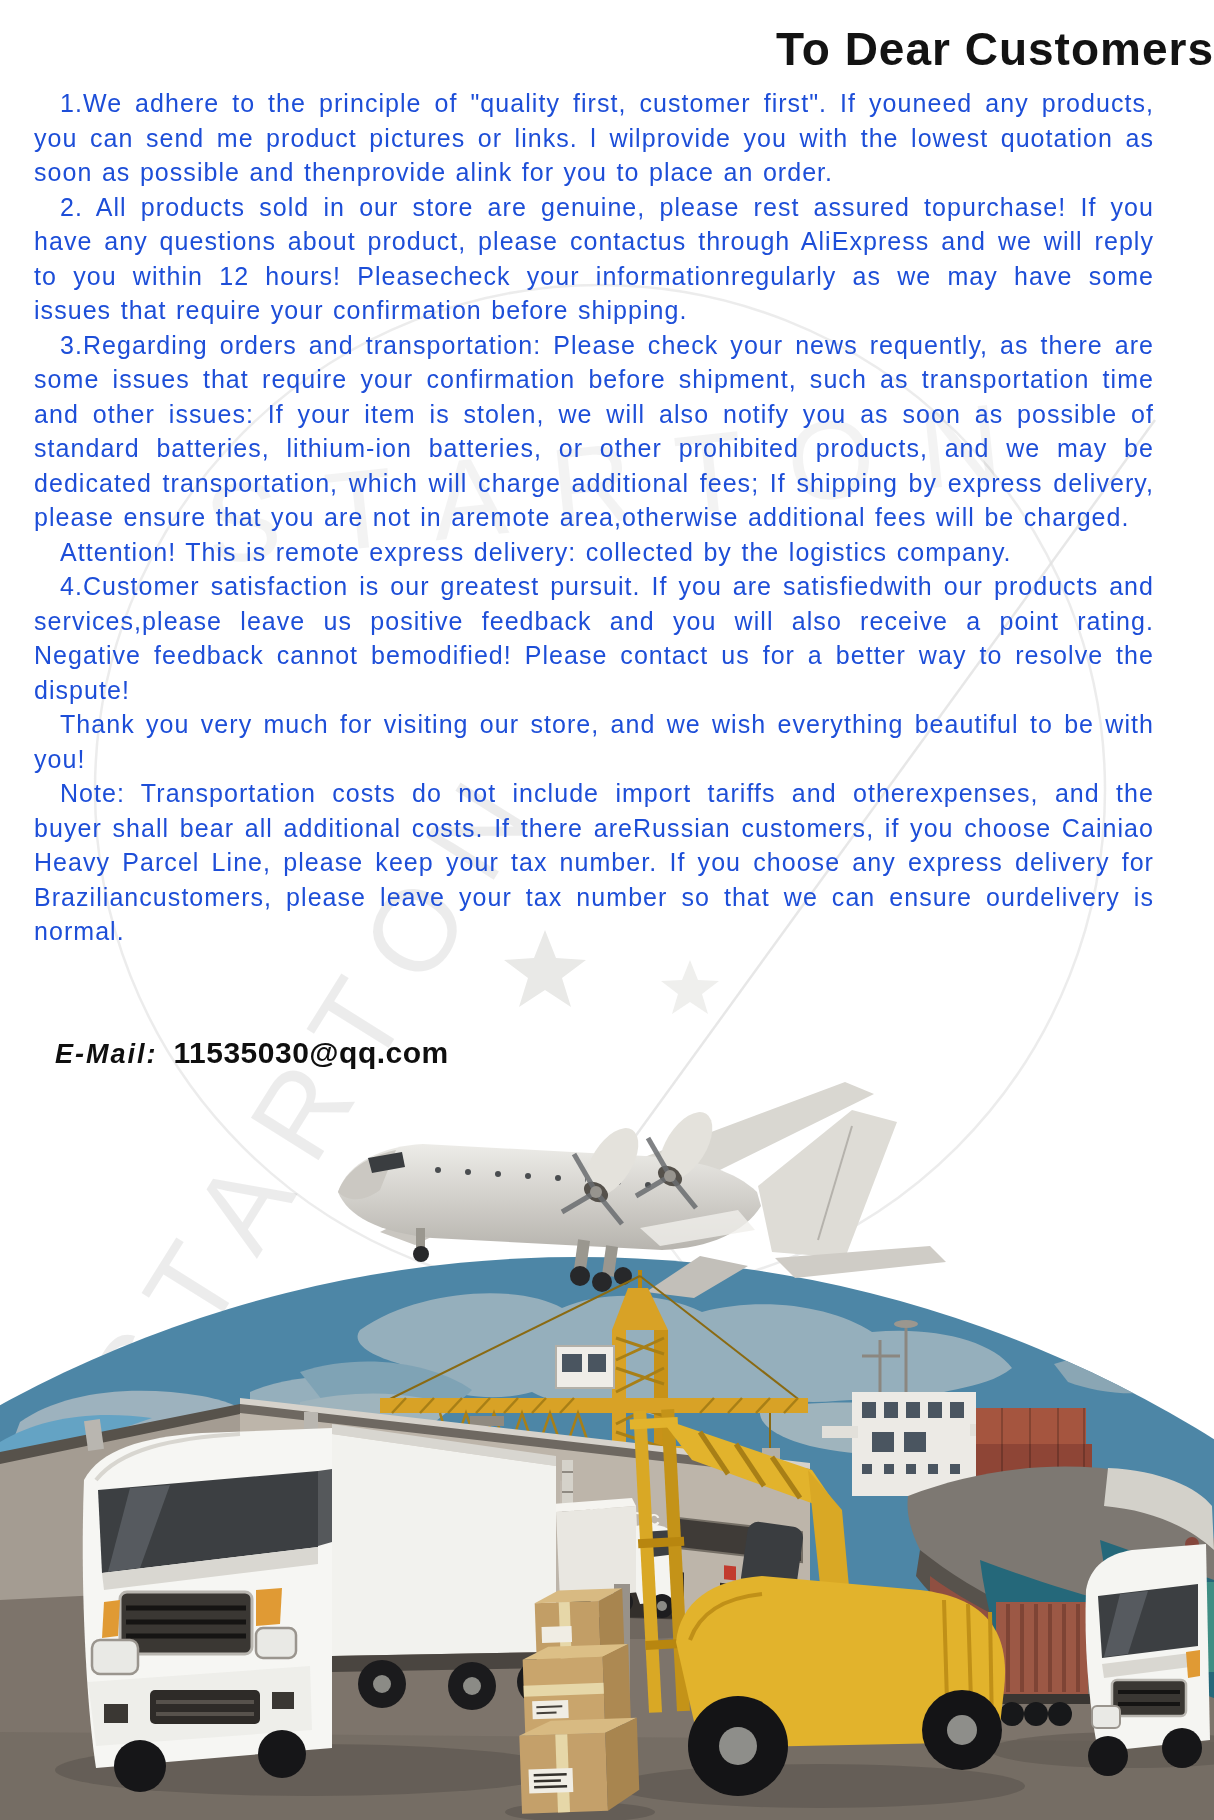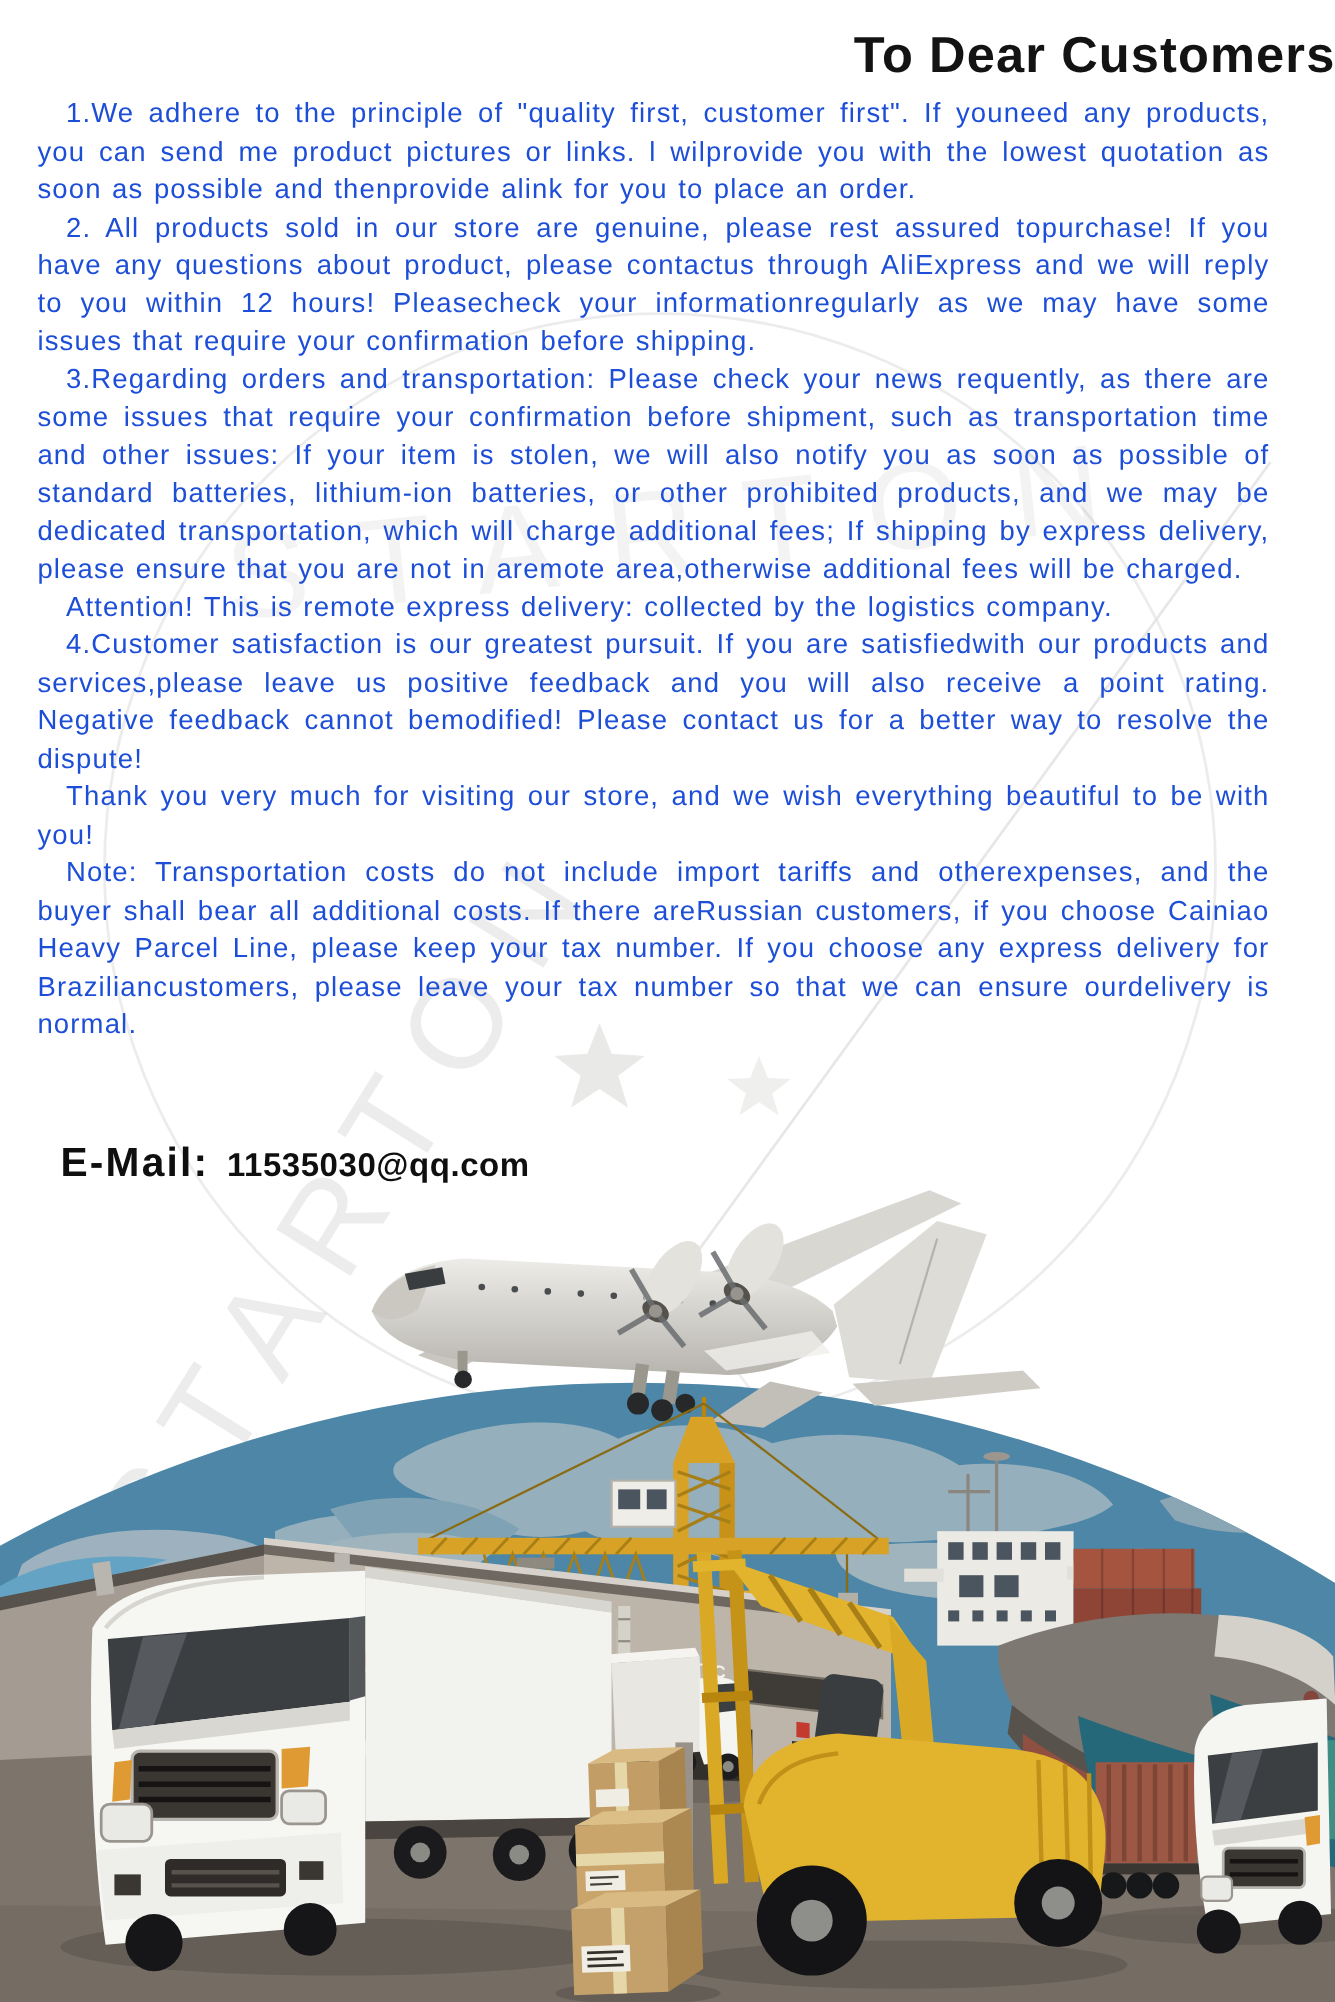--- a/index.html
+++ b/index.html
@@ -11,21 +11,21 @@
     position:absolute;top:22px;left:0;width:100%;text-align:right;
     font-size:46px;font-weight:700;letter-spacing:1px;color:#131313;z-index:4;margin:0;
   }
   .doc-text{position:absolute;left:34px;top:86px;width:1120px;z-index:3;}
   .doc-text p{
     margin:0;text-align:justify;text-indent:26px;
     font-size:25px;line-height:34.5px;letter-spacing:1.05px;word-spacing:1.5px;color:#1d4ed8;
   }
   .contact{position:absolute;left:55px;top:1036px;z-index:5;color:#0f0f0f;}
   .contact .row{margin-bottom:31px;white-space:nowrap;}
-  .contact .lbl{font-size:37px;font-weight:600;letter-spacing:2px;}
+  .contact .lbl{font-size:27px;font-weight:600;letter-spacing:2px;font-style:italic;}
   .contact .val{font-size:30px;font-weight:700;letter-spacing:0.5px;margin-left:16px;}
   .wm-svg{position:absolute;left:0;top:0;z-index:1;}
   .scene-svg{position:absolute;left:0;top:940px;z-index:2;}
 </style>
 </head>
 <body>
 
 <svg class="wm-svg" width="1214" height="1820" viewBox="0 0 1214 1820">
   <circle cx="600" cy="790" r="505" fill="none" stroke="#e7e7e7" stroke-width="2.5" opacity="0.8"></circle>
   <line x1="1155" y1="420" x2="600" y2="1185" stroke="#e2e2e2" stroke-width="2.5" opacity="0.8"></line>

